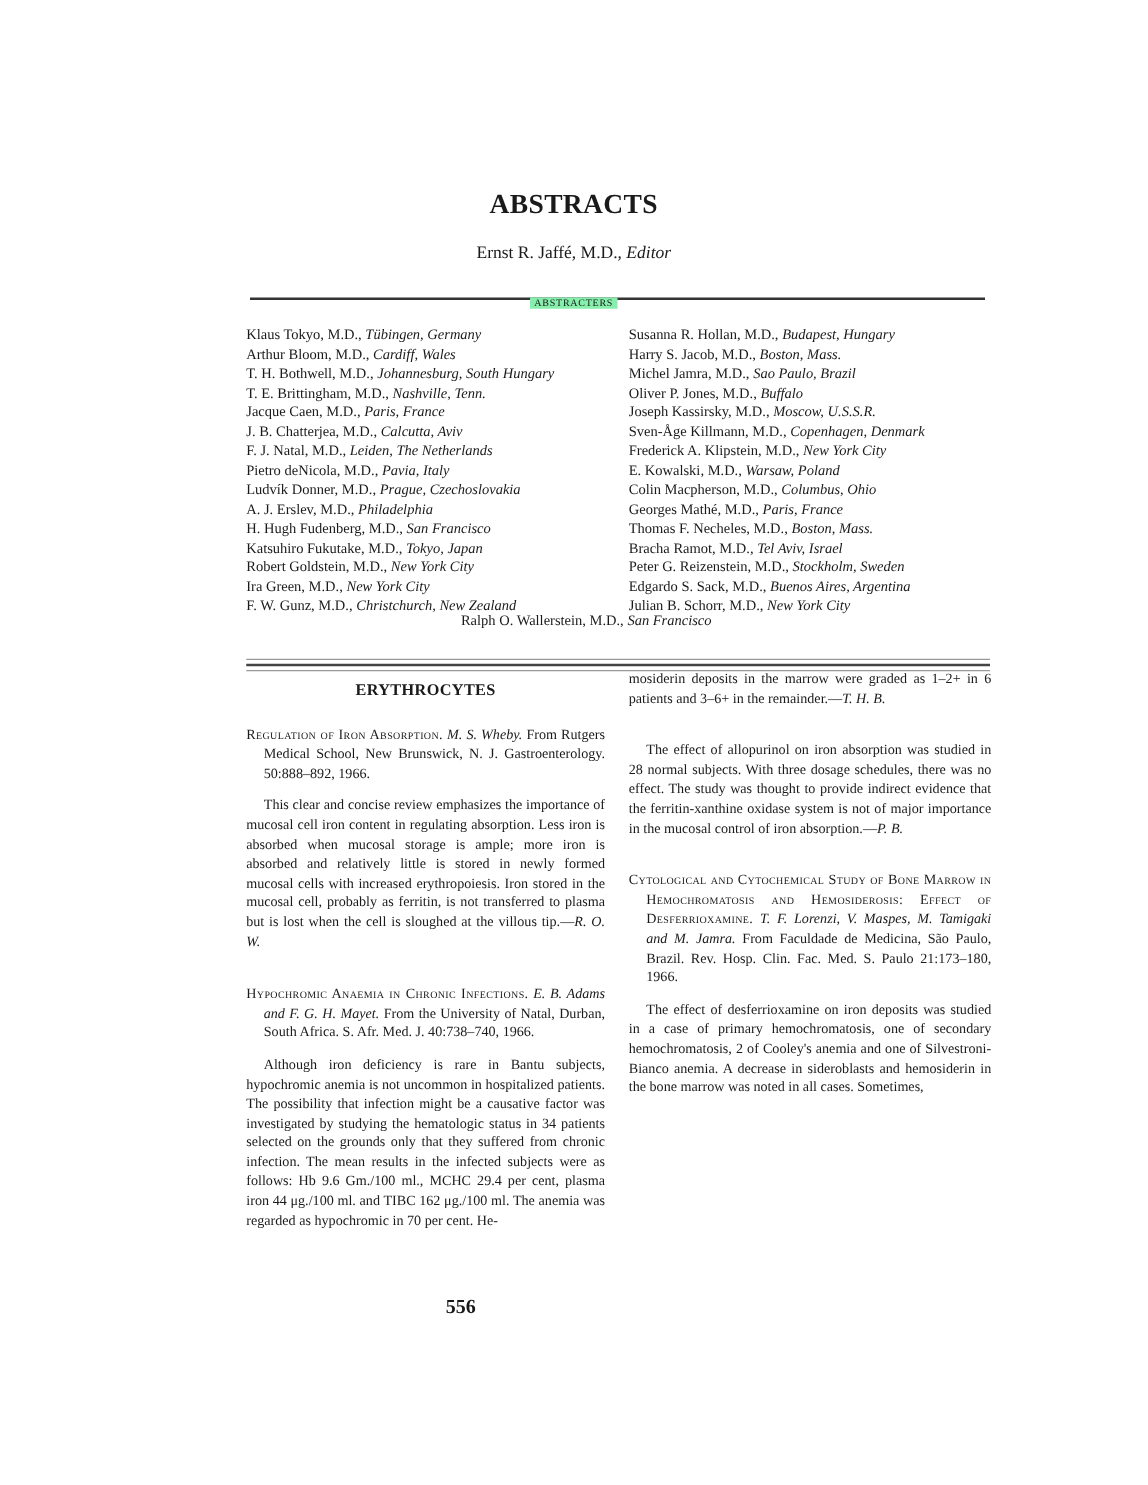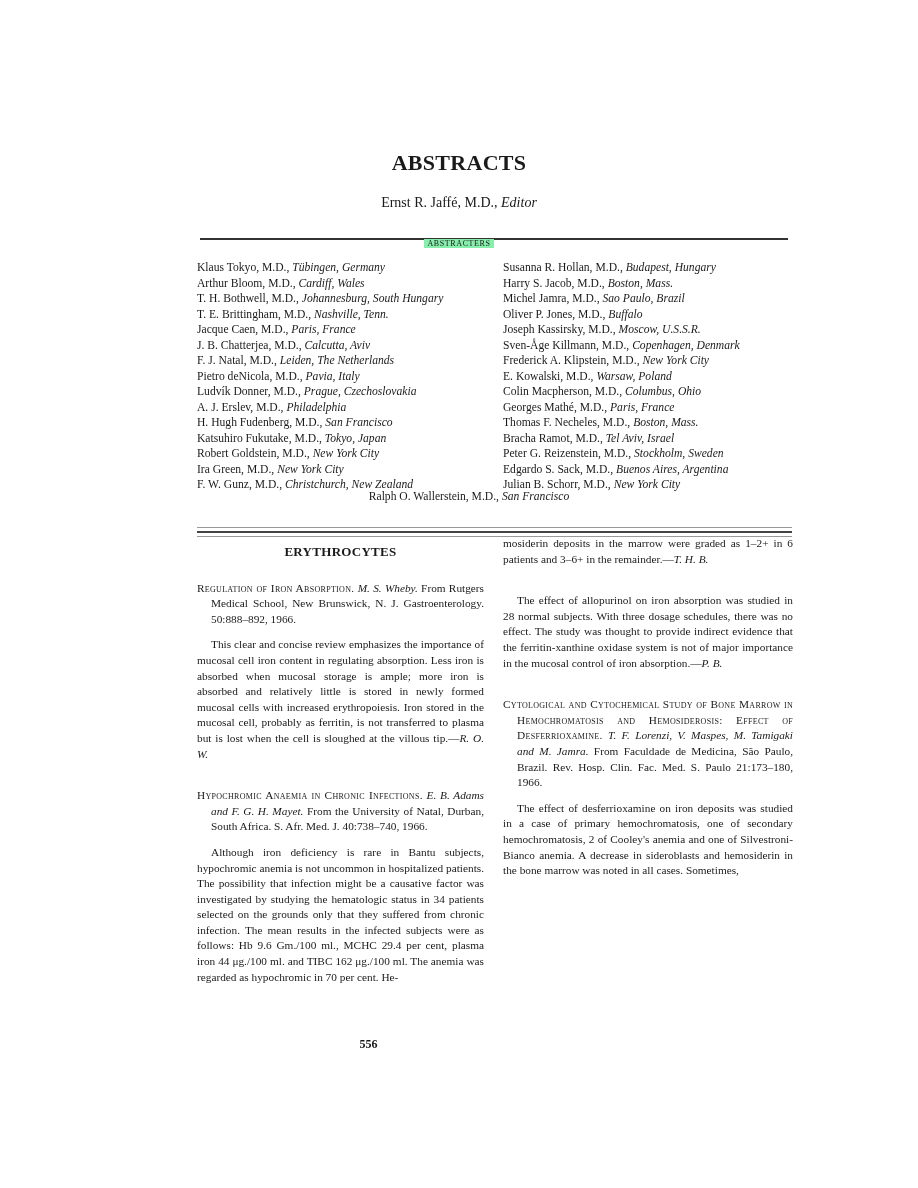--- a/index.html
+++ b/index.html
@@ -21,21 +21,21 @@
   .rule3 { position:absolute; left:197px; width:595px; background:#444; }
   .col { position:absolute; font-size:11.3px; line-height:15.6px; text-align:justify; }
   .col.left { left:197px; top:544px; width:287px; }
   .col.right { left:503px; top:536px; width:290px; }
   .section-head { text-align:center; font-weight:bold; font-size:13px; letter-spacing:0.3px; margin:0 0 21px 0; }
   .ab-head { margin:0 0 10px 0; padding-left:14px; text-indent:-14px; text-align:justify; }
   .sc { font-variant:small-caps; letter-spacing:0.3px; }
   .ab-body { margin:0 0 18px 0; text-indent:14px; text-align:justify; }
   .ab-body.cont { text-indent:0; }
   .ab-body i, .ab-head i { font-style:italic; }
-  .pageno { position:absolute; top:1037px; left:0; width:729px; text-align:center; font-size:12px; font-weight:bold; padding-left:8px; box-sizing:border-box; }
+  .pageno { position:absolute; top:1037px; left:0; width:729px; text-align:center; font-size:16px; font-weight:bold; padding-left:8px; box-sizing:border-box; }
 </style>
 </head>
 <body>
 
 <div class="title">ABSTRACTS</div>
 <div class="editor">
   <span>Ernst R. Jaffé, M.D.,</span>
   <i>Editor</i>
 </div>
 

